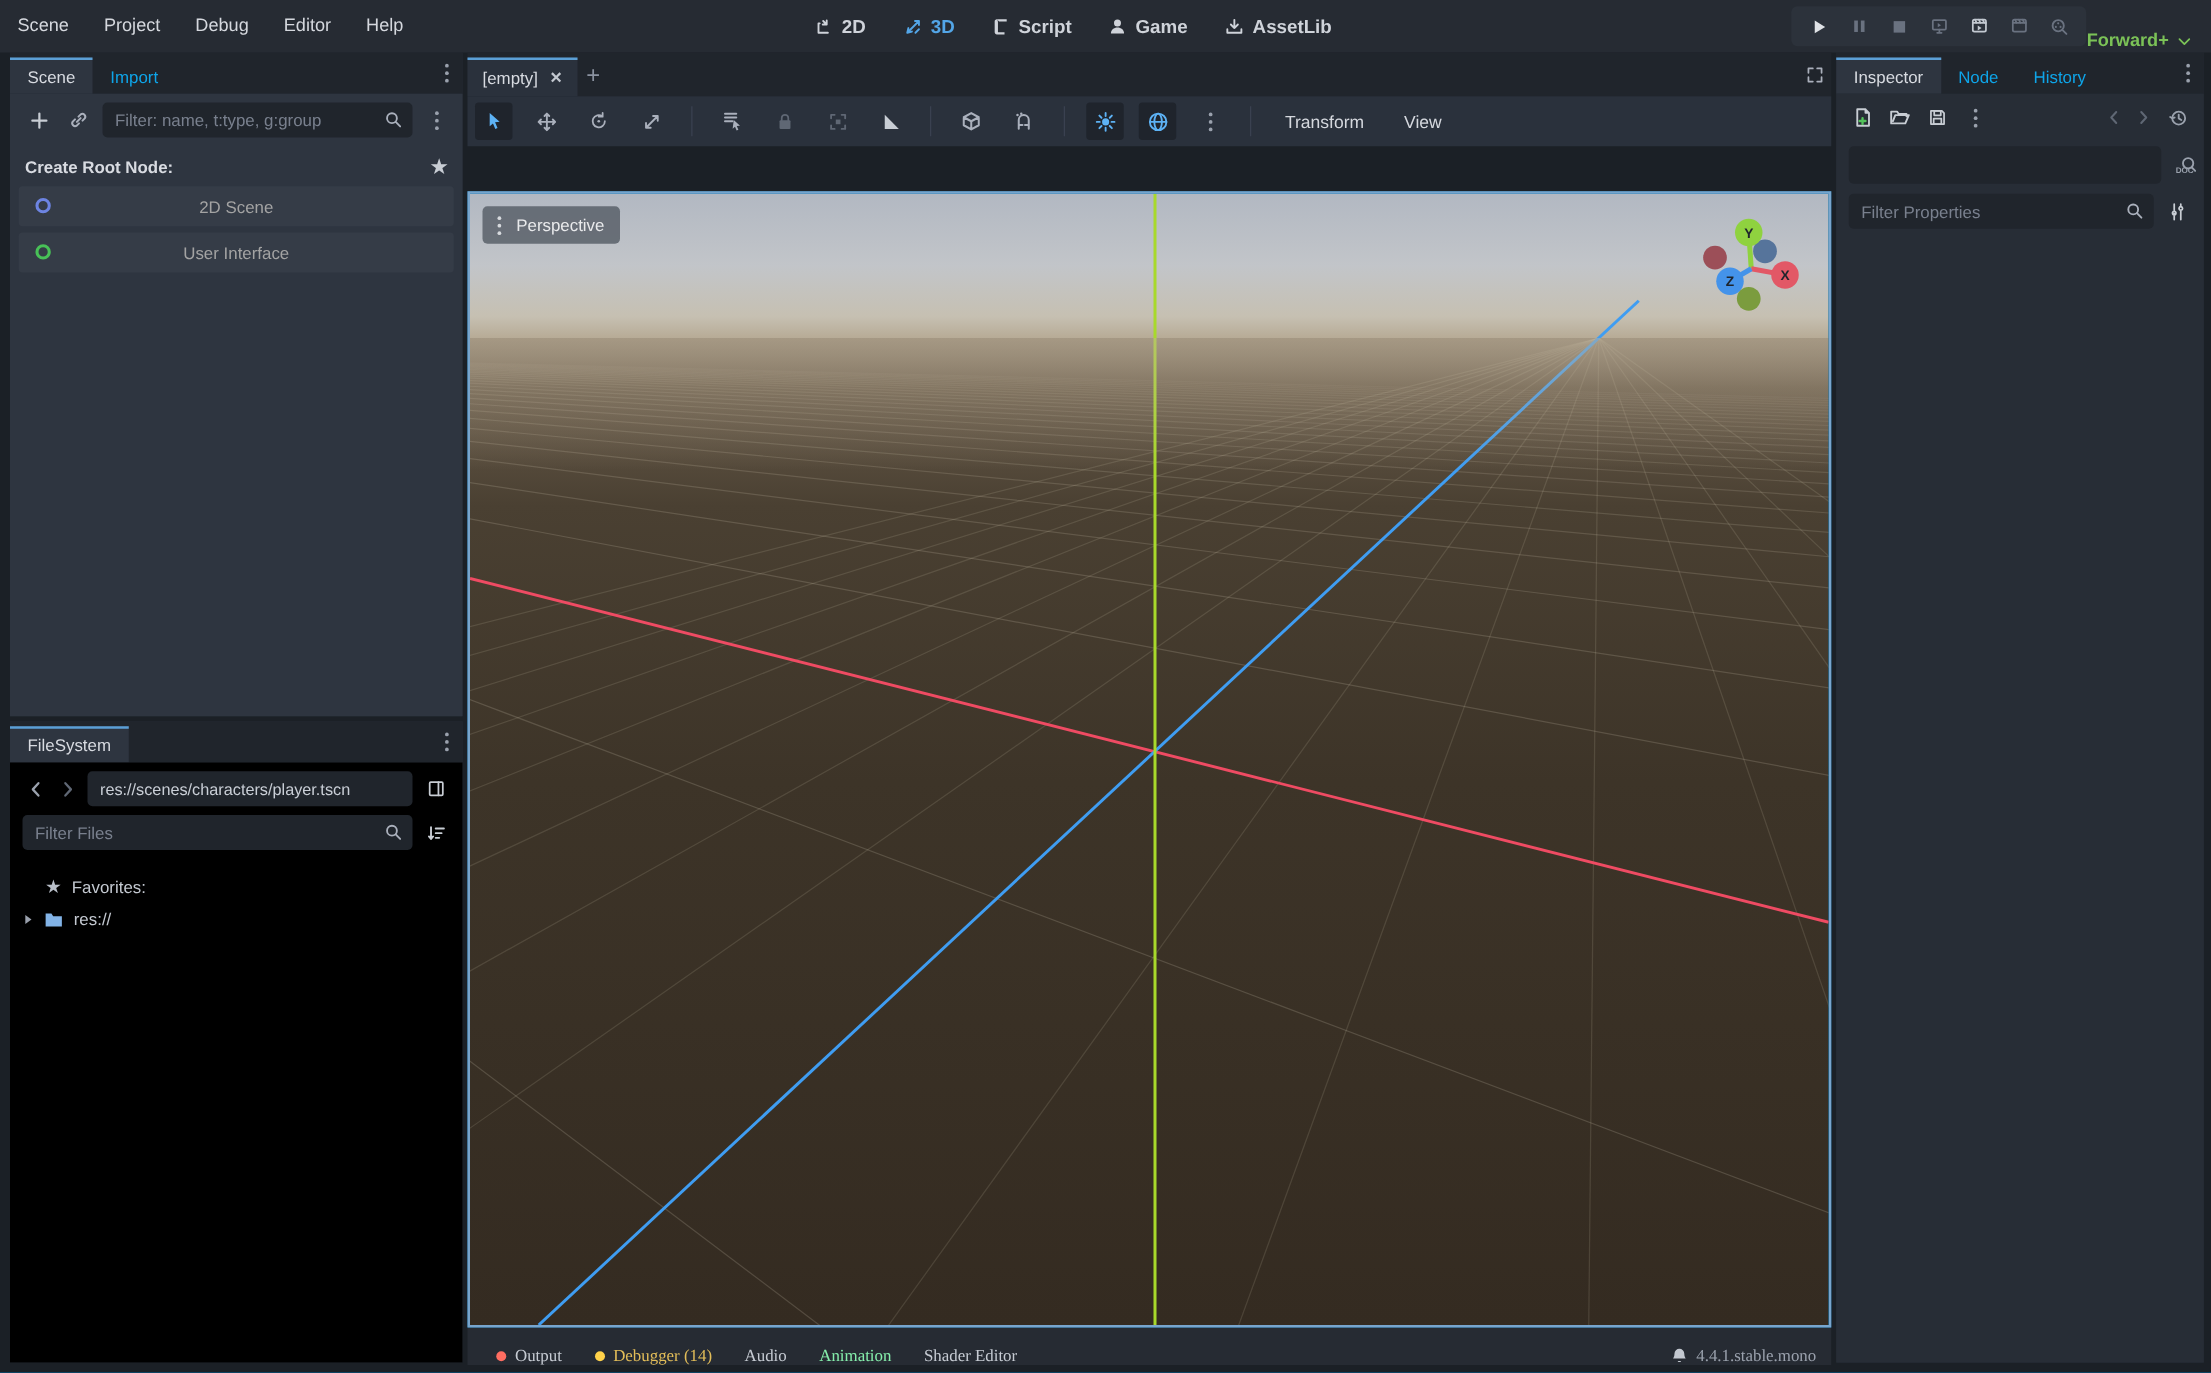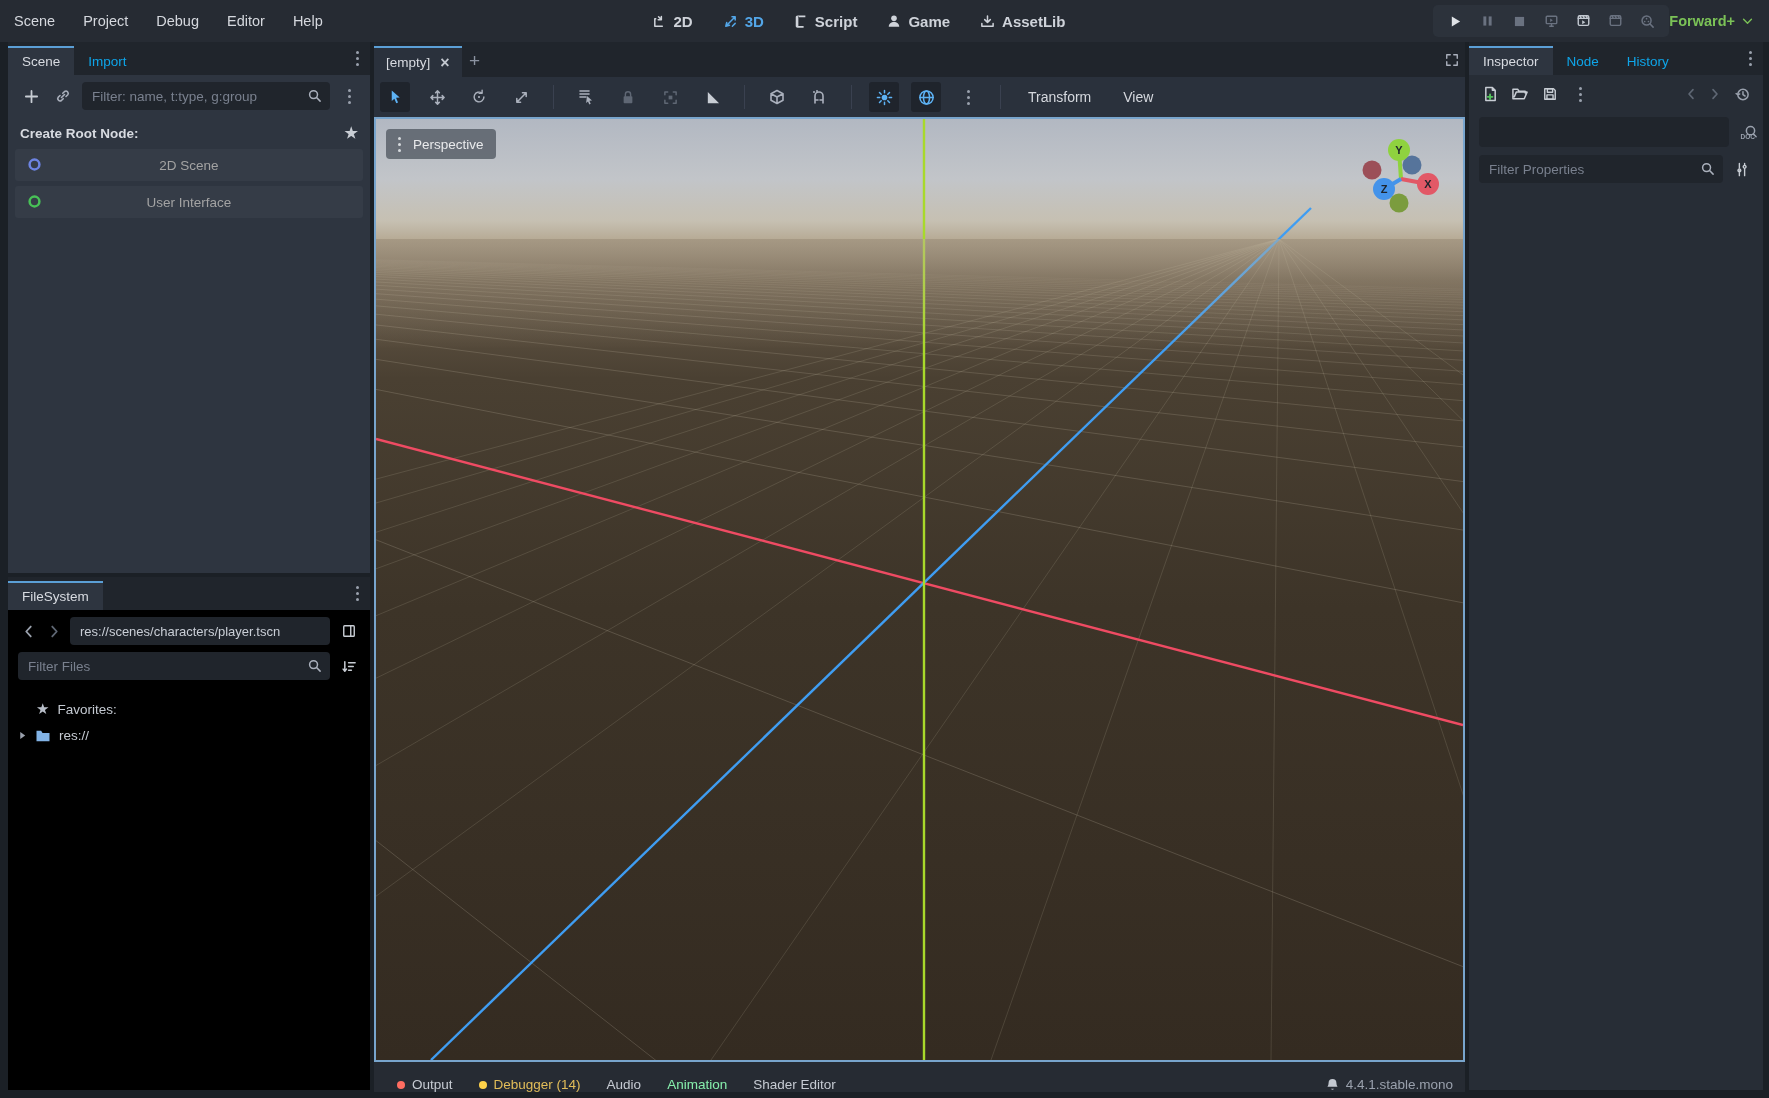--- a/index.html
+++ b/index.html
@@ -19,21 +19,21 @@
   #topbar { position:absolute; left:0; top:0; width:1769px; height:42px;
     background:#262b33; display:flex; align-items:center; }
   .menu-item { padding:0 14px; font-size:14.5px; color:#d5d8de; cursor:default; }
   #workspace { position:absolute; left:50%; transform:translateX(-56%); display:flex; gap:10px; align-items:center; }
   .ws-item { display:flex; align-items:center; gap:7px; padding:0 10px; font-size:15px; font-weight:700; color:#cfd3da; }
   .ws-item.active { color:#53a6e8; }
   .ws-item .ico { color:inherit; }
   #playbar { position:absolute; right:100px; top:5px; height:32px; background:#2c323b;
     border-radius:5px; display:flex; align-items:center; padding:0 8px; gap:4px; }
   .play-btn { width:28px; height:26px; display:flex; align-items:center; justify-content:center; }
-  #runmode { position:absolute; right:16px; top:0; height:42px; display:flex; align-items:center; gap:7px;
+  #runmode { position:absolute; right:16px; top:12px; height:42px; display:flex; align-items:center; gap:7px;
     font-weight:700; font-size:14.5px; }
 
   
   .dock { position:absolute; display:flex; flex-direction:column; }
   .tabstrip { height:33px; background:#20252c; display:flex; align-items:flex-end; flex:none; }
   .tab { height:29px; display:flex; align-items:center; gap:8px; padding:0 14px;
     font-size:13.5px; color:#0ea5e9; border-top:2px solid transparent; }
   .tab.active { background:#2e3540; color:#d8dbe1; border-top:2px solid #5b9fd6; }
   .dots-v { display:inline-flex; flex-direction:column; gap:3px; align-items:center; padding:0 4px; }
   .dots-v i { width:3px; height:3px; border-radius:50%; background:#9aa1ad; }
@@ -60,29 +60,29 @@
   #center { left:374px; top:42px; width:1091px; height:1050px; }
   #scene-tabs { height:35px; background:#20252c; display:flex; align-items:flex-end; flex:none; }
   #main-tab { height:31px; background:#2a313c; border-top:2px solid #5b9fd6; display:flex;
     align-items:center; gap:10px; padding:0 12px; color:#d8dbe1; }
   #viewport-toolbar { height:40px; background:#2a313c; display:flex; align-items:center; gap:12px;
     padding:0 6px; flex:none; }
   .tool-btn { width:30px; height:30px; border-radius:3px; display:flex; align-items:center; justify-content:center; }
   .tool-btn.active { background:#1f242c; }
   .tool-sep { width:1px; height:24px; background:#3a4150; margin:0 5px; }
   .tb-menu { padding:0 10px; font-size:14px; color:#d5d8de; }
-  #viewport { flex:1; position:relative; border:2px solid #78a5cd; background:#c2410c; overflow:hidden; }
+  #viewport { flex:1; position:relative; border:2px solid #78a5cd; background:#0369a1; overflow:hidden;margin-top:36px; }
   #vp-svg { width:100%; height:100%; }
   #persp-pill { position:absolute; left:10px; top:10px; background:rgba(92,99,108,0.88);
     border-radius:4px; height:30px; display:flex; align-items:center; gap:8px; padding:0 12px 0 8px;
     color:#e9eaec; font-size:13.5px; }
   #persp-pill .dots-v i { background:#d7dade; }
   #gizmo { position:absolute; right:8px; top:4px; }
-  #bottombar { height:30px; background:#262b33; display:flex; align-items:flex-end; gap:4px;
-    padding:0 12px; flex:none; font-size:13.5px; }
+  #bottombar { height:30px; background:#262b33; display:flex; align-items:flex-start; gap:4px;
+    padding:15px 12px; flex:none; font-size:13.5px;font-family:Liberation Serif, serif; }
   .bb-item { display:flex; align-items:center; gap:7px; padding:0 11px; }
   .bb-dot { width:8px; height:8px; border-radius:50%; }
   #version { margin-left:auto; display:flex; align-items:center; gap:7px; color:#9aa1ad; }
 
   
   #inspector-dock { left:1469px; top:42px; width:294px; height:1048px; background:#272d36; }
   #insp-toolbar { display:flex; align-items:center; gap:4px; padding:6px 8px; }
   #insp-namebox { margin:4px 8px 6px 10px; height:30px; background:#20252c; border-radius:4px; width:252px; }
 </style>
 </head>

